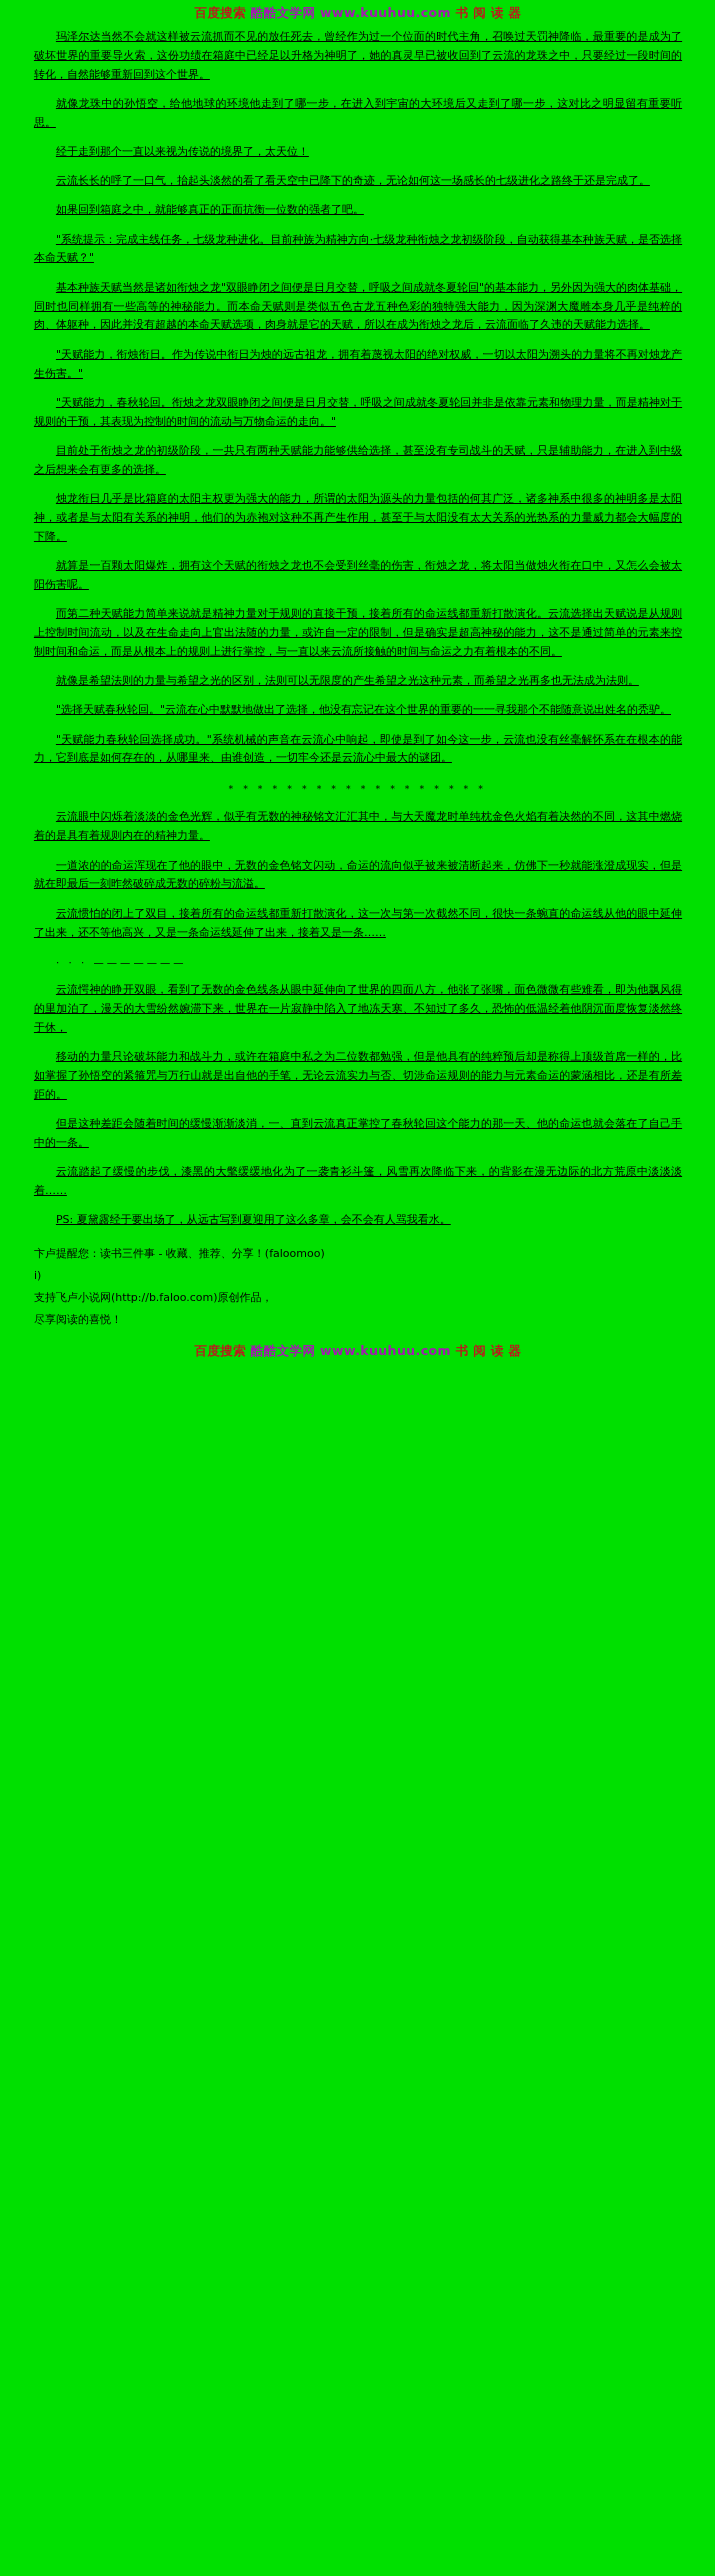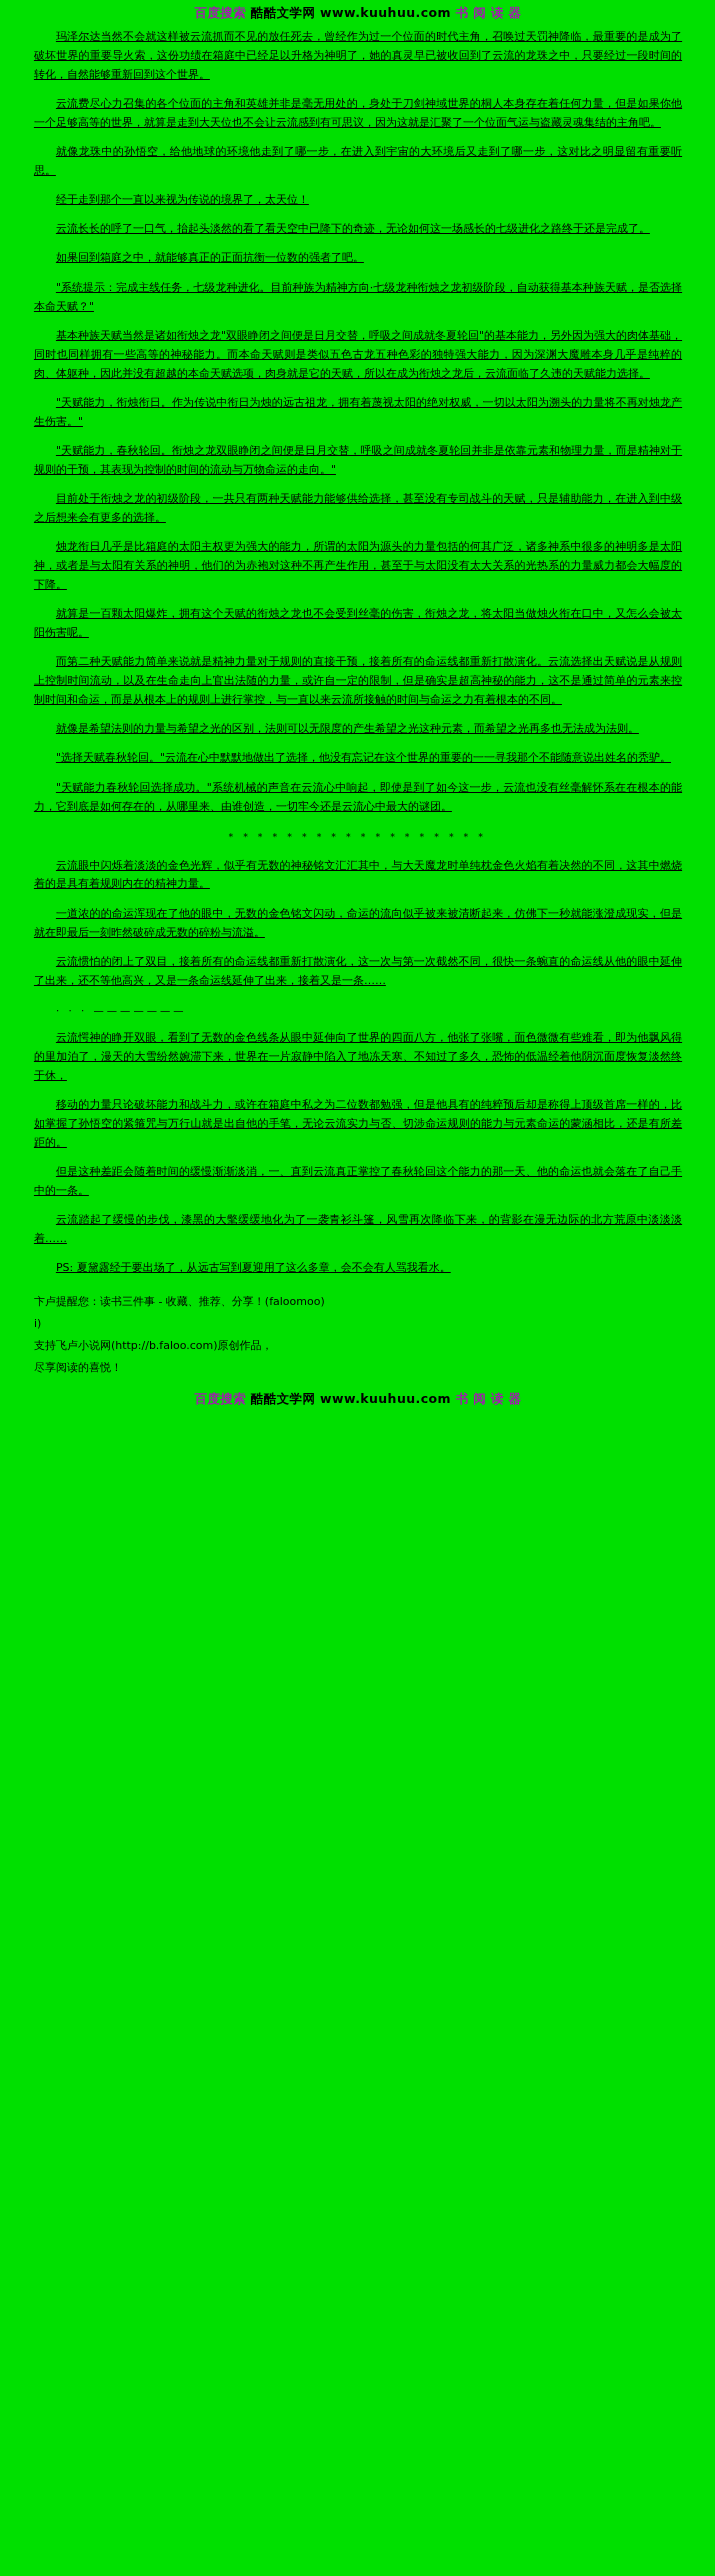--- a/index.html
+++ b/index.html
@@ -22,24 +22,24 @@
   }
   .banner {
     text-align: center;
     font-weight: bold;
     font-size: 12.5px;
     letter-spacing: 0.4px;
     padding: 3px 0 1.5px 0;
     color: #000;
   }
   .banner .red {
-    color: #a21caf;
+    color: #b91c1c;
   }
   .banner .site {
-    color: #000000;
+    color: #a21caf;
   }
   .banner-top {
     padding-top: 1.5px;
     padding-bottom: 4.4px;
   }
   .banner-bottom {
     padding-top: 7.4px;
     padding-bottom: 5.9px;
   }
   .content {
@@ -81,21 +81,20 @@
 <div class="page">
 
   <div class="banner banner-top">
     <span class="red">百度搜索</span>
     <span class="site">酷酷文学网 www.kuuhuu.com</span>
     <span class="red">书 阅 读 器</span>
   </div>
 
   <div class="content">
     <p class="para">玛泽尔达当然不会就这样被云流抓而不见的放任死去，曾经作为过一个位面的时代主角，召唤过天罚神降临，最重要的是成为了破坏世界的重要导火索，这份功绩在箱庭中已经足以升格为神明了，她的真灵早已被收回到了云流的龙珠之中，只要经过一段时间的转化，自然能够重新回到这个世界。</p>
-    <p class="para">云流费尽心力召集的各个位面的主角和英雄并非是毫无用处的，身处于刀剑神域世界的桐人本身存在着任何力量，但是如果你他一个足够高等的世界，就算是走到大天位也不会让云流感到有可思议，因为这就是汇聚了一个位面气运与盗藏灵魂集结的主角吧。</p>
     <p class="para">就像龙珠中的孙悟空，给他地球的环境他走到了哪一步，在进入到宇宙的大环境后又走到了哪一步，这对比之明显留有重要听思。</p>
     <p class="para">经于走到那个一直以来视为传说的境界了，太天位！</p>
     <p class="para">云流长长的呼了一口气，抬起头淡然的看了看天空中已降下的奇迹，无论如何这一场感长的七级进化之路终于还是完成了。</p>
     <p class="para">如果回到箱庭之中，就能够真正的正面抗衡一位数的强者了吧。</p>
     <p class="para">"系统提示：完成主线任务，七级龙种进化。目前种族为精神方向·七级龙种衔烛之龙初级阶段，自动获得基本种族天赋，是否选择本命天赋？"</p>
     <p class="para">基本种族天赋当然是诸如衔烛之龙"双眼睁闭之间便是日月交替，呼吸之间成就冬夏轮回"的基本能力，另外因为强大的肉体基础，同时也同样拥有一些高等的神秘能力。而本命天赋则是类似五色古龙五种色彩的独特强大能力，因为深渊大魔雕本身几乎是纯粹的肉、体躯种，因此并没有超越的本命天赋选项，肉身就是它的天赋，所以在成为衔烛之龙后，云流面临了久违的天赋能力选择。</p>
     <p class="para">"天赋能力，衔烛衔日。作为传说中衔日为烛的远古祖龙，拥有着蔑视太阳的绝对权威，一切以太阳为溯头的力量将不再对烛龙产生伤害。"</p>
     <p class="para">"天赋能力，春秋轮回。衔烛之龙双眼睁闭之间便是日月交替，呼吸之间成就冬夏轮回并非是依靠元素和物理力量，而是精神对于规则的干预，其表现为控制的时间的流动与万物命运的走向。"</p>
     <p class="para">目前处于衔烛之龙的初级阶段，一共只有两种天赋能力能够供给选择，甚至没有专司战斗的天赋，只是辅助能力，在进入到中级之后想来会有更多的选择。</p>
     <p class="para">烛龙衔日几乎是比箱庭的太阳主权更为强大的能力，所谓的太阳为源头的力量包括的何其广泛，诸多神系中很多的神明多是太阳神，或者是与太阳有关系的神明，他们的为赤袍对这种不再产生作用，甚至于与太阳没有太大关系的光热系的力量威力都会大幅度的下降。</p>

